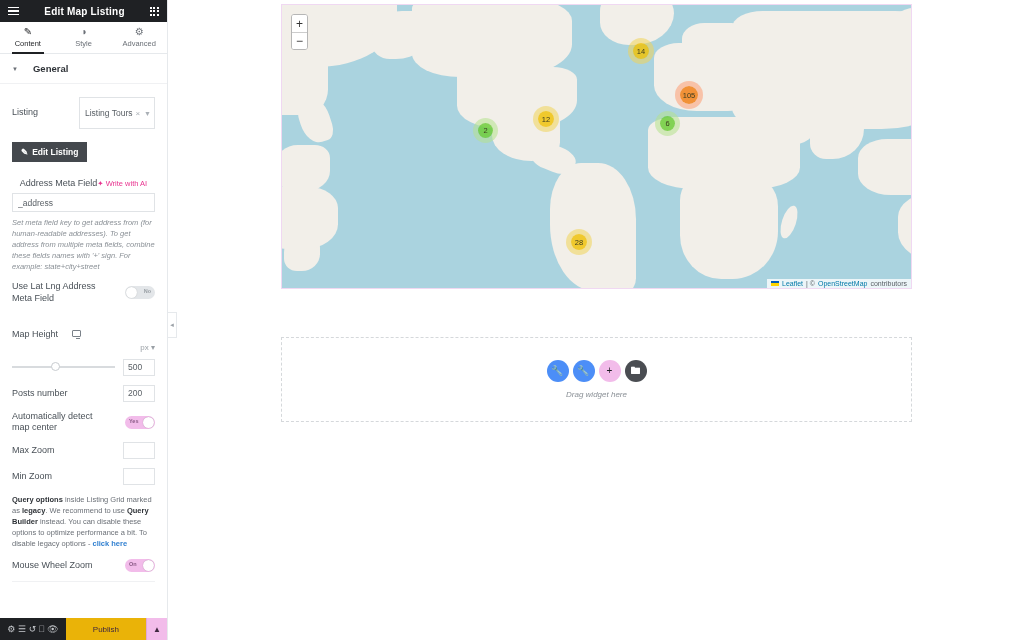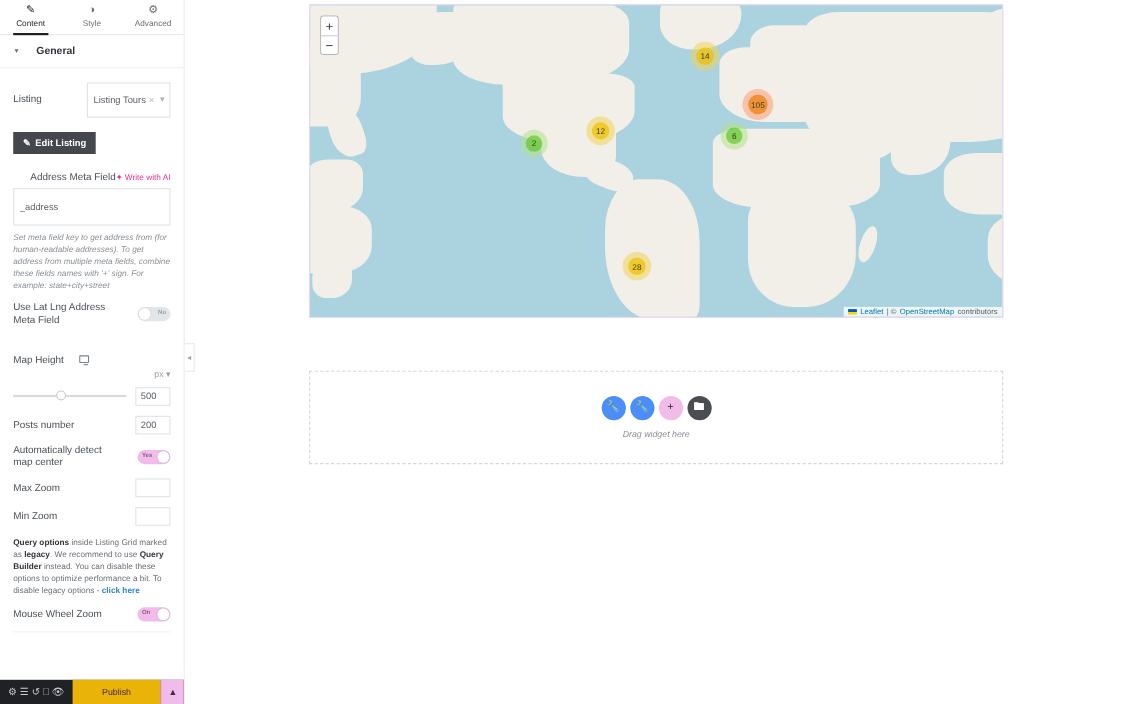--- a/index.html
+++ b/index.html
@@ -68,26 +68,26 @@
   .sel .x { font-size: 8px; color: #aab0b6; margin-right: 4px; cursor: pointer; }
   .sel .dd { font-size: 7px; color: #aab0b6; }
 
   .btn-dark {
     display: inline-flex; align-items: center; gap: 4px;
     background: #44484d; color: #fff; border: none;
     font-size: 8.5px; font-weight: bold; padding: 5px 9px; cursor: pointer;
     margin: 4px 0 8px 0;
   }
 
-  .field-lbl-row { display: flex; align-items: center; justify-content: flex-end; margin-top: 8px; }
+  .field-lbl-row { display: flex; align-items: center; justify-content: center; margin-top: 8px; }
   .field-lbl { font-size: 9px; color: #495057; }
   .ai-link { font-size: 7.5px; color: #e8338f; cursor: pointer; display: flex; align-items: center; gap: 2px; white-space: nowrap; }
 
   .txt {
-    width: 100%; height: 34px; border: 1px solid #e0e3e6; background: #fff;
+    width: 100%; height: 19px; border: 1px solid #e0e3e6; background: #fff;
     font-size: 8.5px; color: #5a6066; padding: 0 5px; margin-top: 5px;
     font-family: "Liberation Sans", sans-serif;
   }
   .help {
     font-size: 7.5px; color: #8a9096; font-style: italic; line-height: 1.45; margin-top: 6px;
   }
 
   .toggle { width: 30px; height: 13px; border-radius: 7px; position: relative; cursor: pointer; flex: 0 0 auto; }
   .toggle .knob { position: absolute; top: 1px; width: 11px; height: 11px; border-radius: 50%; background: #fff; box-shadow: 0 0 1px rgba(0,0,0,.35); }
   .toggle .tg-txt { position: absolute; top: 2px; font-size: 5.5px; color: #fff; font-weight: bold; }
@@ -192,20 +192,39 @@
   .dzb.dark { background: #4a4d52; }
   .dz-text { font-size: 8px; color: #8a9096; font-style: italic; }
 </style>
 </head>
 <body>
 
 <div id="root">
 
   <div class="panel">
 
+    <div class="panel-header">
+      <div class="hamburger">
+        <span></span>
+          <span></span>
+          <span></span>
+      </div>
+      <div class="panel-title">Edit Map Listing</div>
+      <div class="grid-icon">
+        <i></i>
+          <i></i>
+          <i></i>
+          <i></i>
+          <i></i>
+          <i></i>
+          <i></i>
+          <i></i>
+          <i></i>
+      </div>
+    </div>
 
     <div class="tabs">
       <div class="tab active">
         <div class="tab-icon">✎</div>
         <div class="tab-label">Content</div>
       </div>
       <div class="tab">
         <div class="tab-icon">◑</div>
         <div class="tab-label">Style</div>
       </div>

